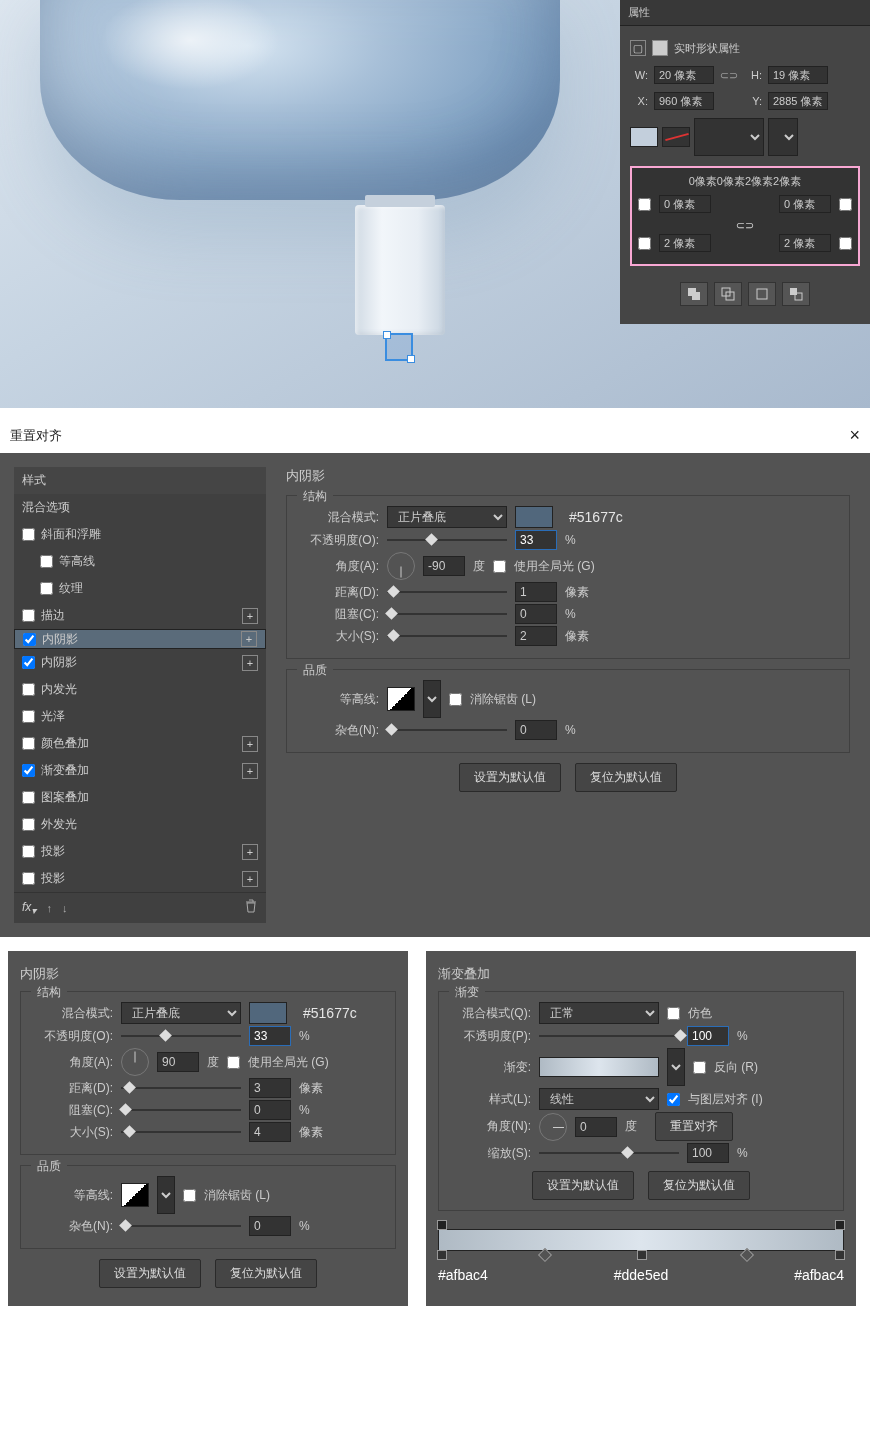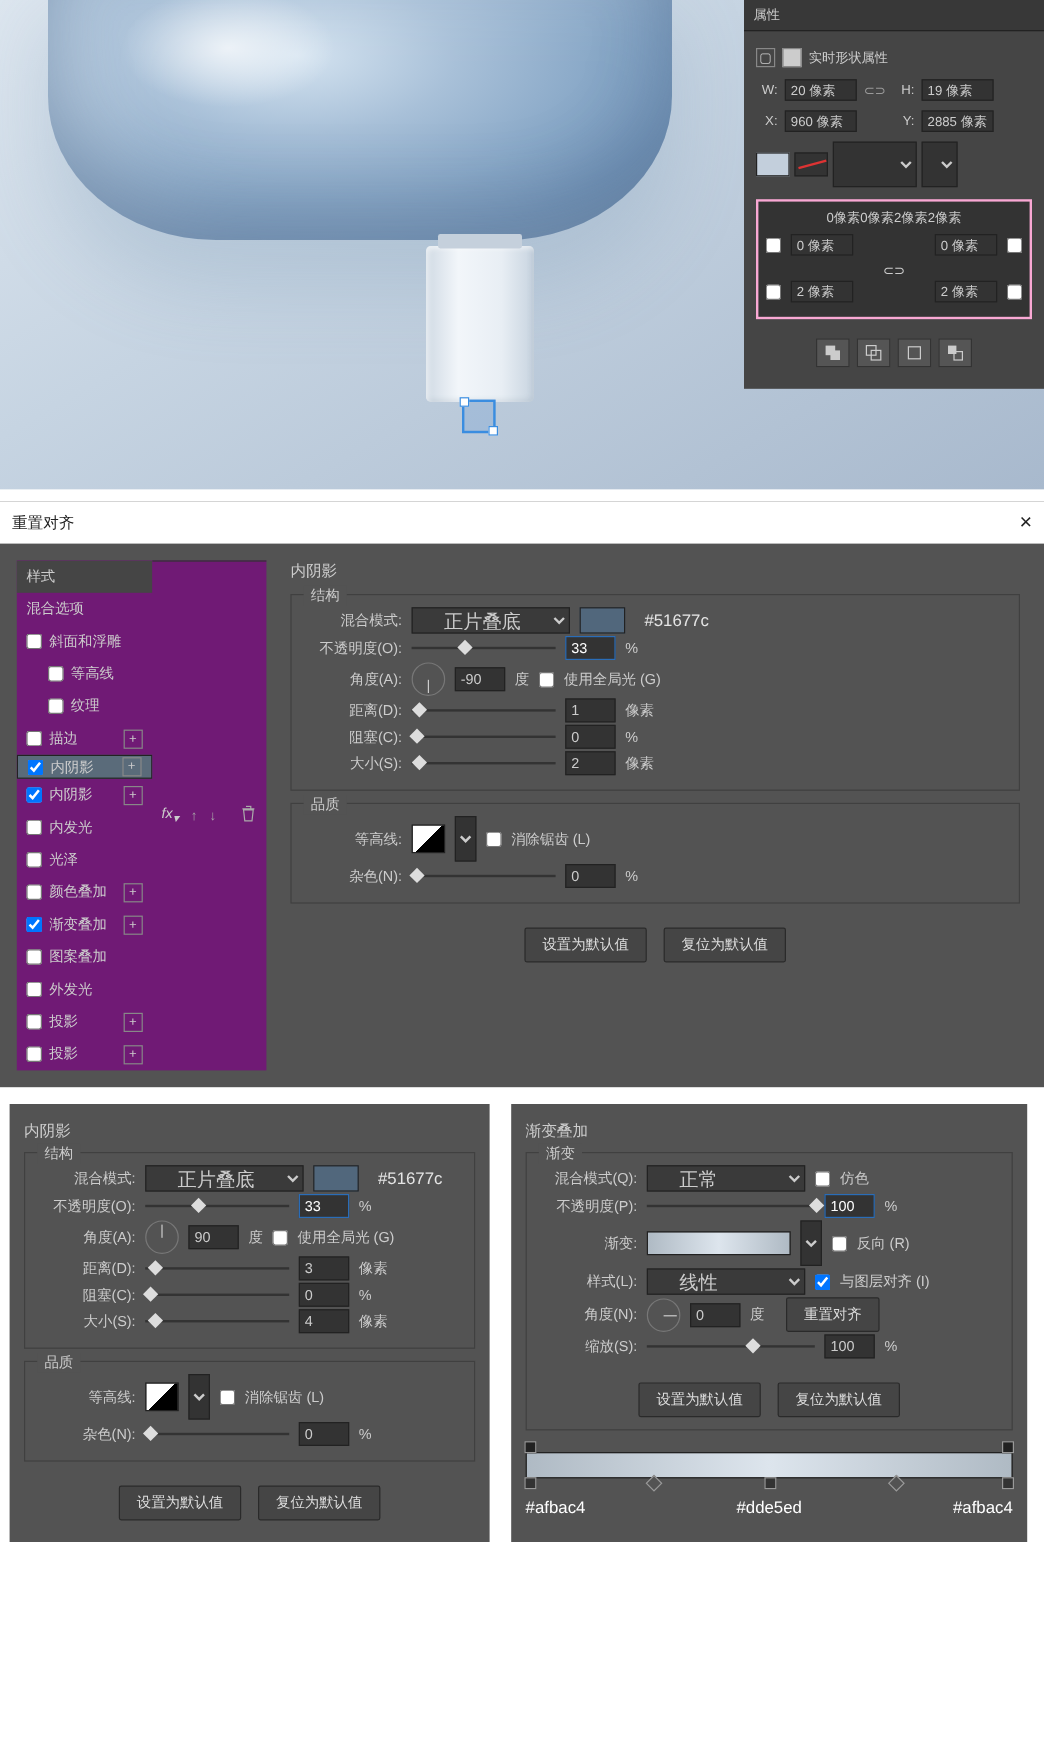--- a/index.html
+++ b/index.html
@@ -32,50 +32,50 @@
 .corner-row{display:flex;align-items:center;gap:8px;margin-bottom:6px}
 .chk{width:13px;height:13px}
 .btn-row{display:flex;gap:6px;justify-content:center;padding:8px 0}
 .ibtn{width:28px;height:24px;background:#555;border:1px solid #333;display:flex;align-items:center;justify-content:center;position:relative}
 .ibtn svg{width:16px;height:16px}
 .sec2{position:relative;background:#fff;border-top:10px solid #fff}
 .ls-dialog{background:#535353;color:#ccc;width:870px}
 .ls-hdr{display:flex;justify-content:space-between;align-items:center;padding:7px 10px;background:#fff;color:#222;font-size:13px}
 .ls-close{font-size:18px;cursor:pointer}
 .ls-body{display:flex;padding:14px;gap:14px}
-.ls-left{width:208px;background:#701a75;display:flex;flex-direction:row}
+.ls-left{width:252px;background:#404040;display:flex;flex-direction:column}
 .ls-list{flex:1;overflow:auto}
 .ls-item{display:flex;align-items:center;padding:5px 8px;font-size:12px;gap:6px;cursor:pointer}
 .ls-item.hdr{background:#454545;font-weight:400}
 .ls-item.sel{background:#678;background:#5a6b7a}
 .ls-item .plus{margin-left:auto;width:16px;height:16px;border:1px solid #888;display:flex;align-items:center;justify-content:center;font-size:11px}
 .ls-item.indent{padding-left:26px}
 .ls-foot{display:flex;align-items:center;padding:6px 8px;gap:10px;border-top:1px solid #333}
 .ls-foot .sp{flex:1}
 .fxic{font-style:italic;font-size:12px}
 .arr{font-size:11px;color:#aaa}
 .trash{width:14px;height:14px}
 .ls-mid{flex:1;padding:0 6px}
 .fset{border:1px solid #404040;padding:10px 12px;margin-bottom:10px;position:relative}
 .fset-title{position:absolute;top:-8px;left:10px;background:#535353;padding:0 6px;font-size:12px}
 .frow{display:flex;align-items:center;gap:8px;margin-bottom:2px;font-size:12px}
 .frow .flbl{width:80px;text-align:right}
-.fsel{background:#3a3a3a;border:1px solid #222;color:#ccc;padding:2px 22px;font-size:16px;height:22px;width:132px}
+.fsel{background:#3a3a3a;border:1px solid #222;color:#ccc;padding:2px 6px;font-size:12px;height:22px;width:120px}
 .colsw{width:38px;height:22px;background:#51677c;border:1px solid #222}
 .hex{font-size:14px;color:#e5e5e5;margin-left:8px}
 .slider{position:relative;width:120px;height:14px}
 .slider-track{position:absolute;top:6px;left:0;right:0;height:2px;background:#333}
 .slider-thumb{position:absolute;top:2px;width:9px;height:9px;background:#ddd;transform:rotate(45deg)}
 .ninput{background:#333;border:1px solid #2a6db8;color:#fff;width:42px;padding:2px 4px;font-size:12px;text-align:left}
 .ninput.plain{border:1px solid #222;color:#ccc}
 .unit{font-size:12px}
 .angle{width:28px;height:28px;border:1px solid #777;border-radius:50%;position:relative;display:inline-block}
 .angle-ind{position:absolute;left:50%;top:50%;width:11px;height:1px;background:#ccc;transform-origin:left center}
 .contour{width:28px;height:24px;background:linear-gradient(135deg,#fff 0 50%,#000 50% 100%);border:1px solid #222}
-.btns-row{display:flex;gap:14px;justify-content:center;margin-top:20px}
+.btns-row{display:flex;gap:14px;justify-content:center;margin-top:8px}
 .dbtn{background:#454545;border:1px solid #2a2a2a;color:#ddd;padding:5px 14px;font-size:12px;border-radius:2px;cursor:pointer}
 .ls-right{width:170px;display:flex;flex-direction:column;gap:10px;align-items:stretch}
 .rbtn{background:#454545;border:1px solid #2a2a2a;color:#ddd;padding:7px 0;font-size:12px;border-radius:14px;text-align:center;cursor:pointer}
 .rbtn.primary{border:1px solid #6aa8e8}
 .prev-chk{display:flex;align-items:center;justify-content:center;gap:6px;font-size:12px}
 .preview{width:140px;height:140px;background:#222;margin:0 auto;display:flex;align-items:center;justify-content:center}
 .preview-inner{width:80px;height:80px;background:linear-gradient(to bottom,#f0f5fa,#c5d2df)}
 .sec3{display:flex;gap:18px;padding:14px 8px;background:#fff}
 .panel3{background:#535353;color:#ccc;padding:14px 12px 18px;font-size:12px}
 .panel3.left{width:400px}

